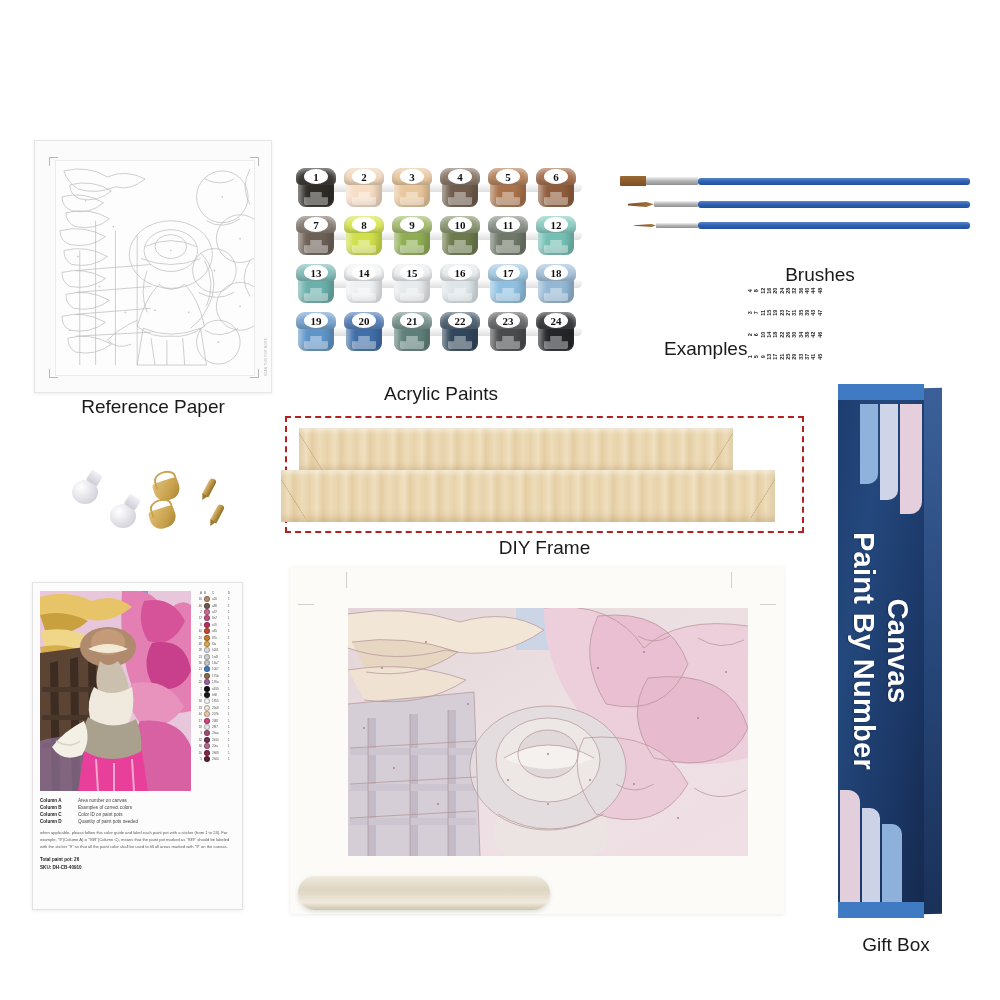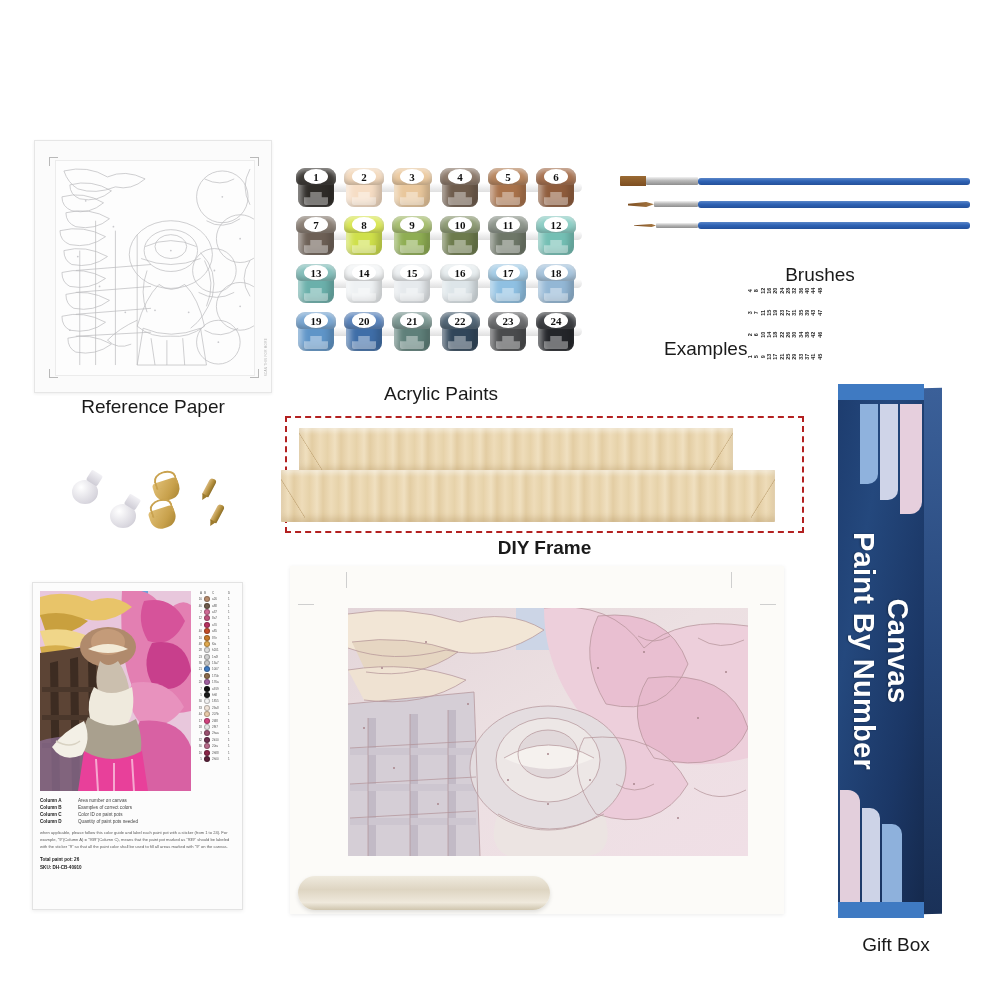--- a/index.html
+++ b/index.html
@@ -567,21 +567,21 @@
     <div class="hanger-gold" style="left:88px; top:10px;"></div>
     <div class="hanger-gold" style="left:84px; top:38px;"></div>
     <div class="screw" style="left:140px; top:8px;"></div>
     <div class="screw" style="left:148px; top:34px;"></div>
   </div>
 
   <div class="diy-box">
     <div class="frame-bar" style="left:12px; top:10px;  width:434px; height:44px;"></div>
     <div class="frame-bar" style="left:-6px; top:52px;  width:494px; height:52px;"></div>
   </div>
-  <div class="caption" style="left:285px; top:537px; width:519px;font-weight:bold;">DIY Frame</div>
+  <div class="caption" style="left:285px; top:537px; width:519px;">DIY Frame</div>
 
   <div class="instructions">
     <div class="ins-top">
       <div class="ins-art">
         <svg viewBox="0 0 151 200" preserveAspectRatio="none">
           <rect width="151" height="200" fill="#e8c7dc"></rect>
 
           <rect x="86" y="0" width="22" height="30" fill="#6f9fd8"></rect>
 
           <path d="M82 0 Q112 -6 126 22 Q140 6 151 14 L151 120 Q120 128 96 104 Q78 70 82 0Z" fill="#e37fb2"></path>

